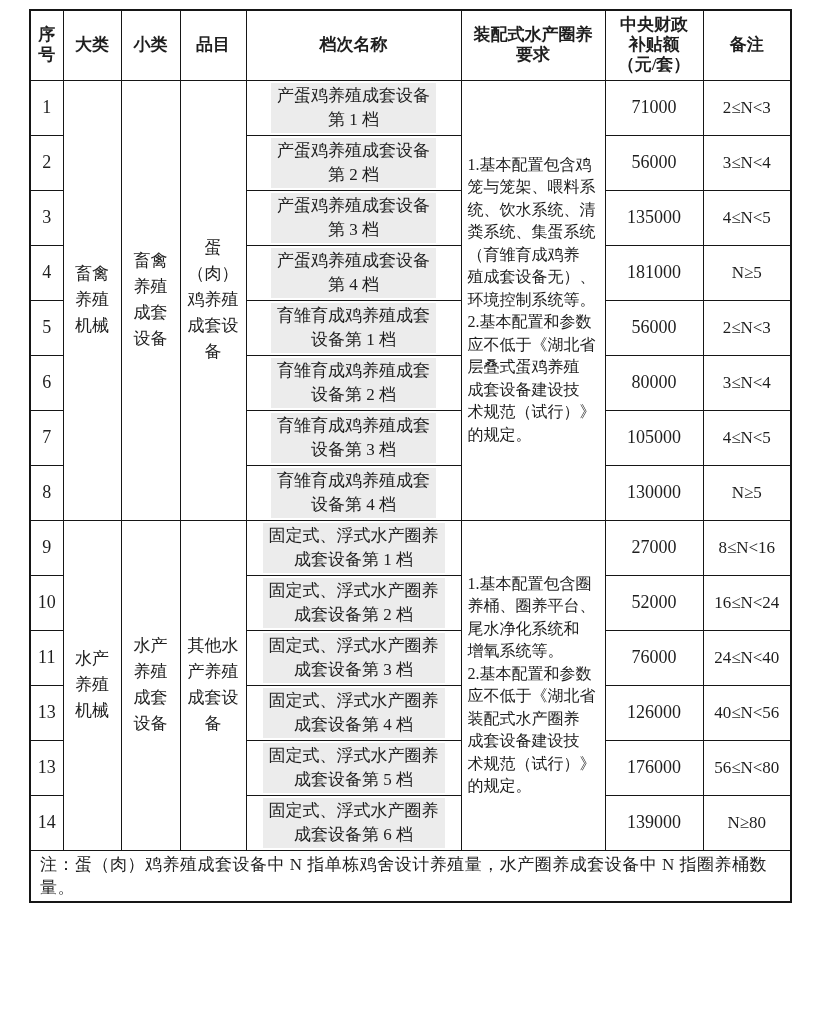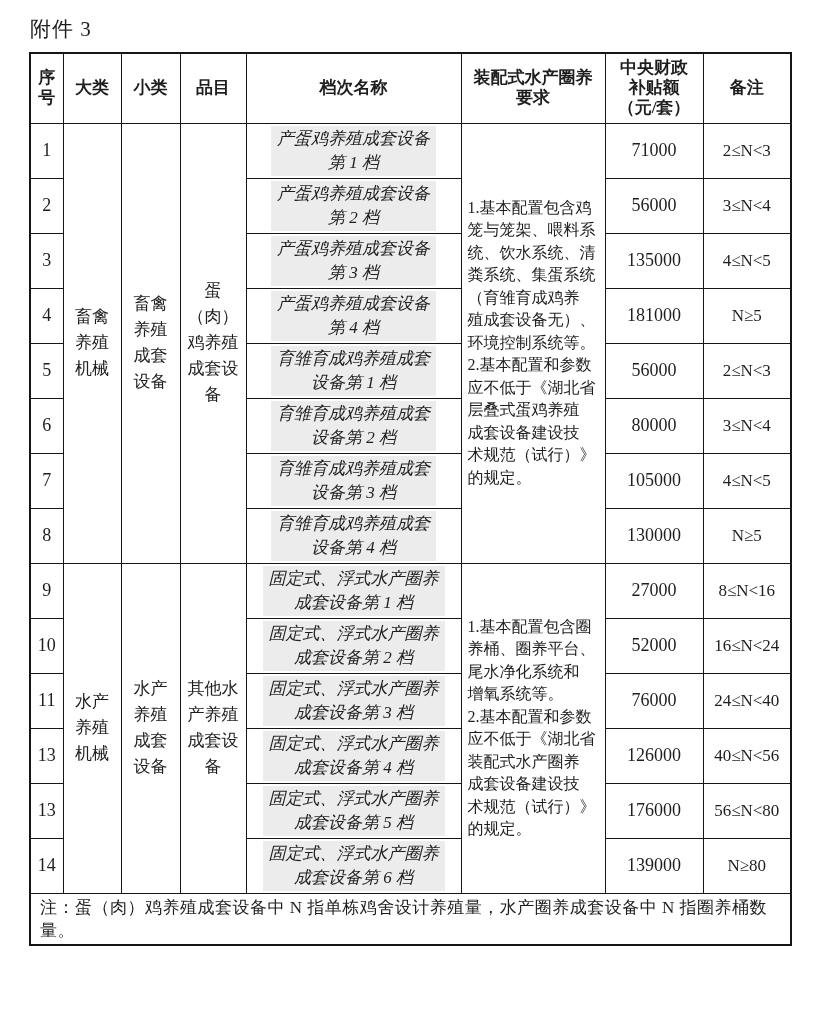--- a/index.html
+++ b/index.html
@@ -27,36 +27,35 @@
     text-align:center; vertical-align:middle;
     padding:2px 3px; overflow:hidden;
   }
   tr.hrow { height:70px; }
   tr.hrow th { font-size:17px; font-weight:bold; line-height:20px; }
   tr.data { height:52px; }
   .ml { white-space:pre-line; }
   .num { font-size:18px; }
   .cat { font-size:17px; line-height:26px; }
   .grade-cell { font-size:17px; line-height:24px; }
-  .grade-hl { background:#ececec; display:inline-block; padding:1px 6px;font-style:italic; }
+  .grade-hl { background:#ececec; display:inline-block; padding:1px 6px; }
   .config-cell {
     text-align:left; font-size:16px; line-height:22.5px;
     padding:4px 5px 4px 6px; white-space:pre-line;margin-left:45px;
   }
   .rem { font-size:17px;margin-left:8px; }
   tr.note-row { height:44px; }
   tr.note-row td {
     text-align:left; font-size:17px; padding-left:9px; letter-spacing:0.5px;
   }
 </style>
 </head>
 <body>
 
 <div class="page">
-  <div class="attachment">附件 3</div>
 
   <table class="main">
     <colgroup>
       <col style="width:33px">
         <col style="width:58px">
         <col style="width:59px">
         <col style="width:66px">
       <col style="width:215px">
         <col style="width:144px">
         <col style="width:98px">

